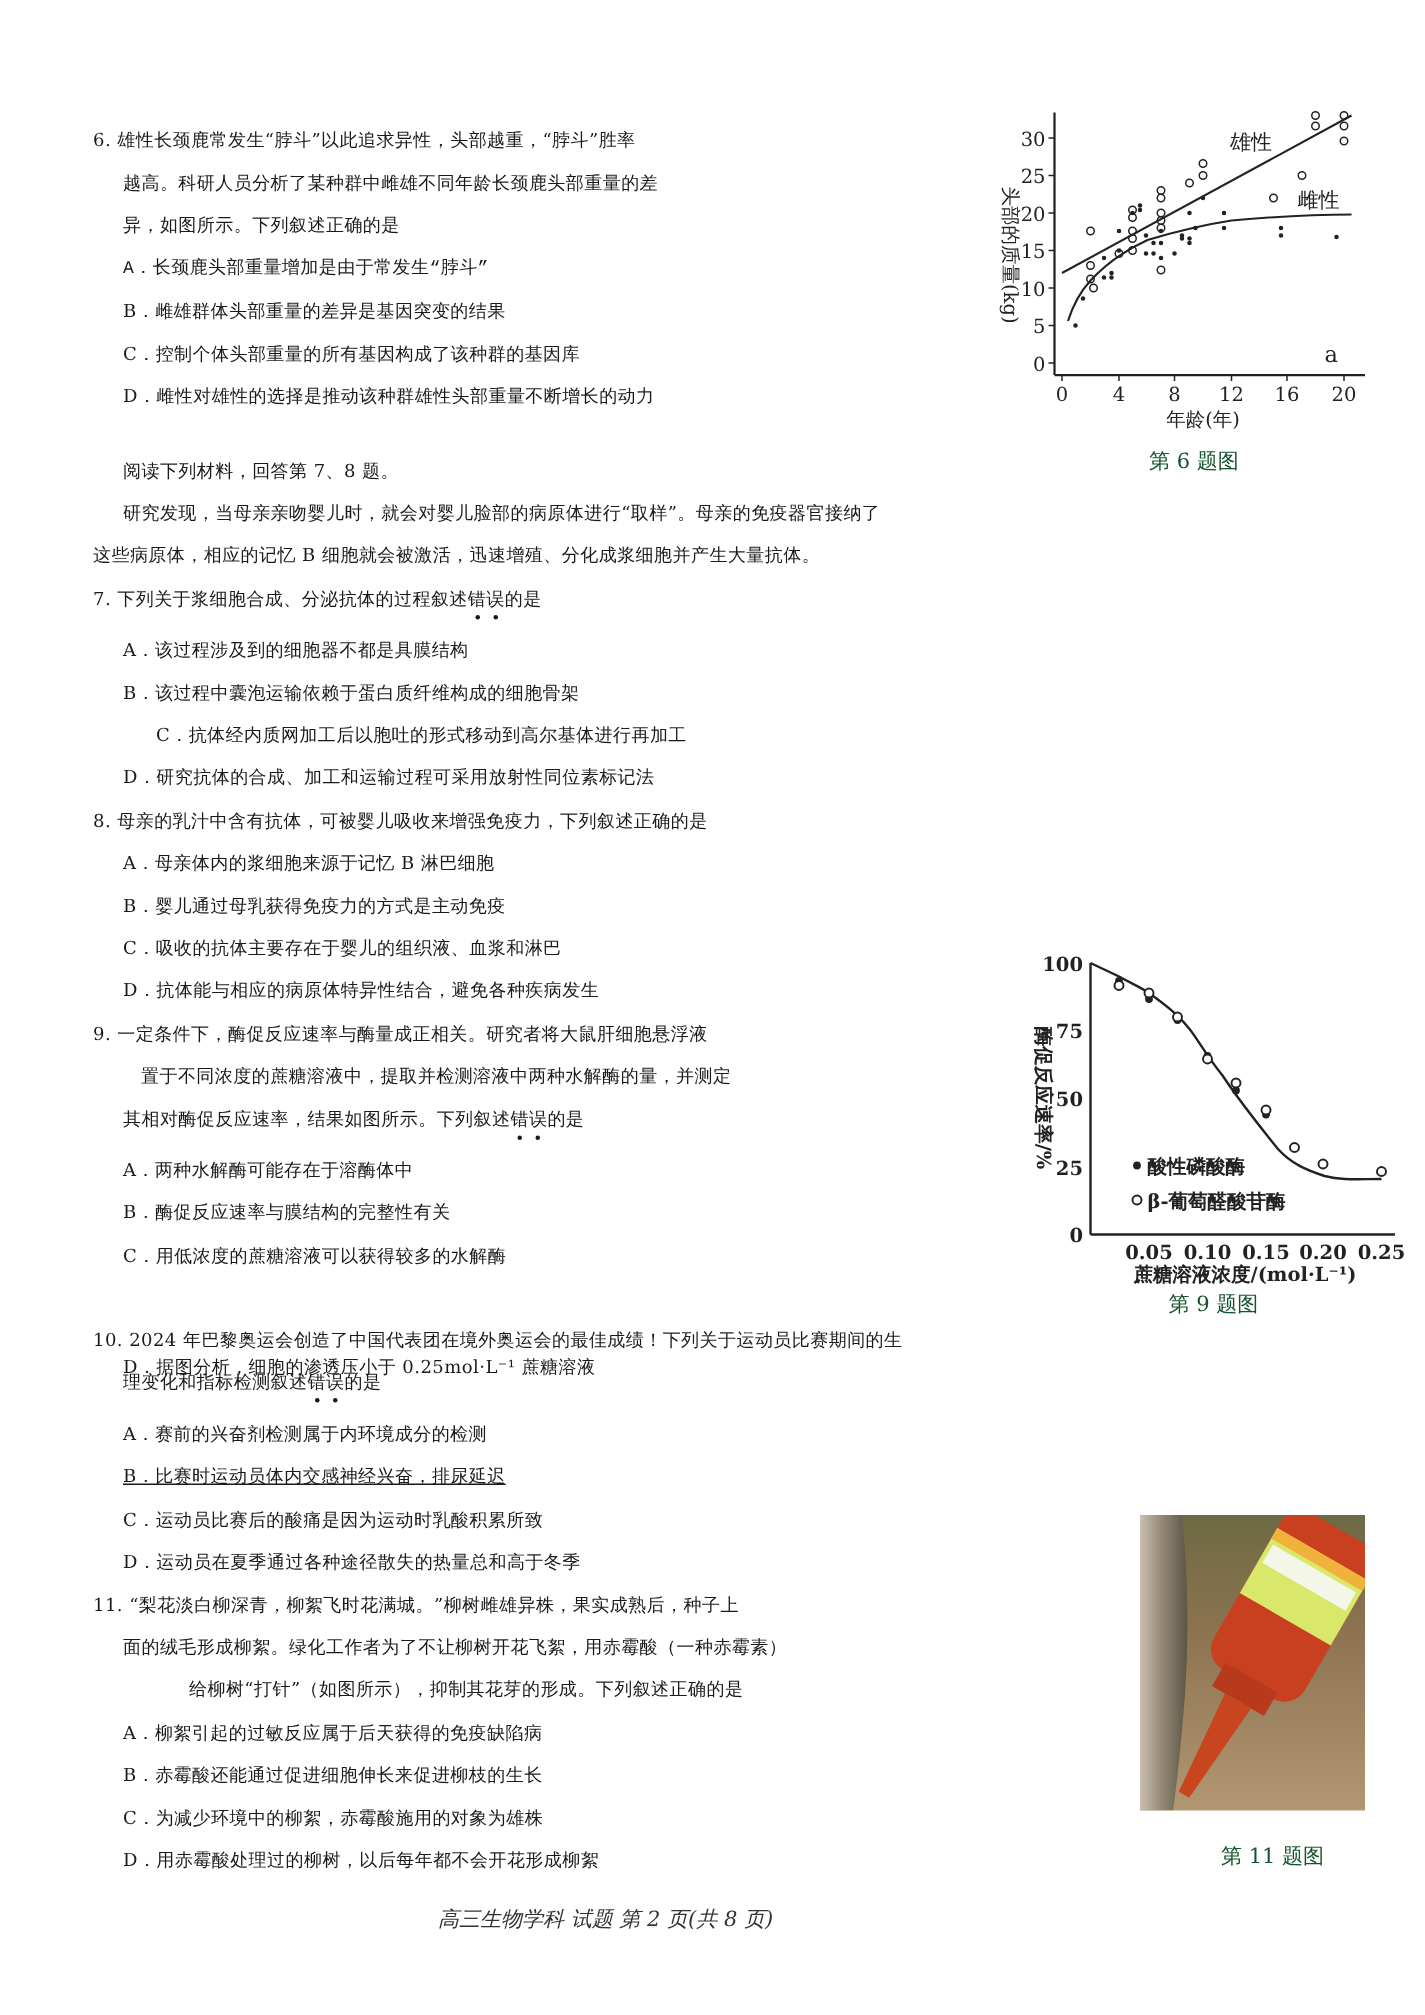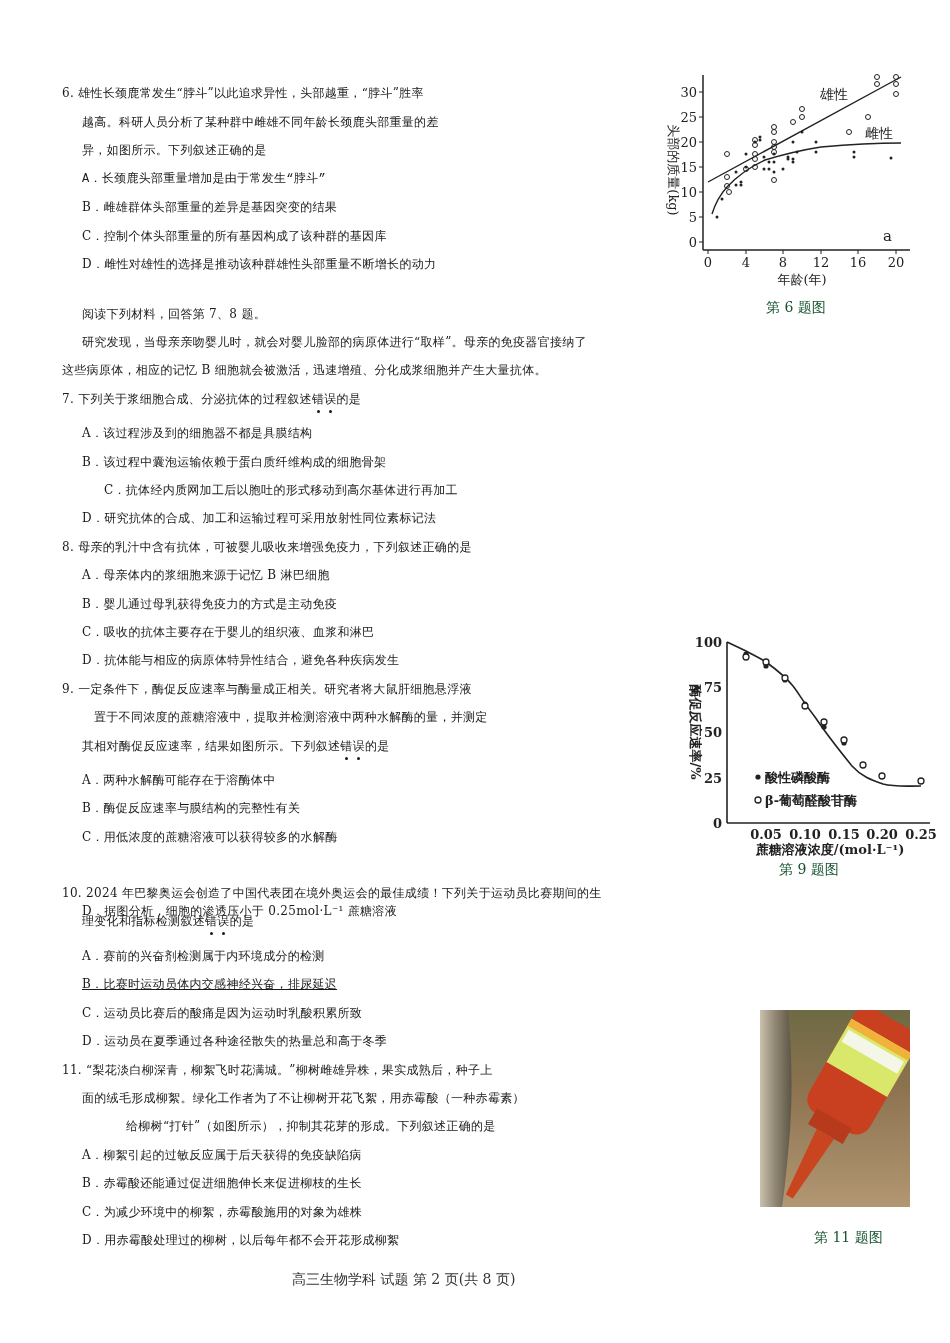--- a/index.html
+++ b/index.html
@@ -11,21 +11,21 @@
   .line {
     position: absolute; font-size: 12px; line-height: 22px; white-space: nowrap;
     letter-spacing: 0.3px;
   }
   .emph { position: relative; }
   .emph::after {
     content: ""; position: absolute; left: 50%; bottom: -7px;
     width: 3px; height: 3px; margin-left: -1.5px; border-radius: 50%; background: #1a1a1a;
   }
   .caption { position: absolute; font-size: 14px; color: #14532d; white-space: nowrap; }
-  .footer { position: absolute; font-size: 14px; color: #333; white-space: nowrap; }
+  .footer { position: absolute; font-size: 14px; color: #333; white-space: nowrap; font-style: italic; }
   svg text { font-family: "DejaVu Serif", "Liberation Serif", serif; }
   .photo {
     position: absolute; left: 760px; top: 1010px; width: 150px; height: 197px; overflow: hidden;
     background: linear-gradient(180deg, #6b5d3e 0%, #8a7554 45%, #a48c6a 70%, #c2a98a 100%);
   }
 </style>
 </head>
 <body>
 
 <div class="line" style="left:62px;top:82px;">6. 雄性长颈鹿常发生“脖斗”以此追求异性，头部越重，“脖斗”胜率</div>

